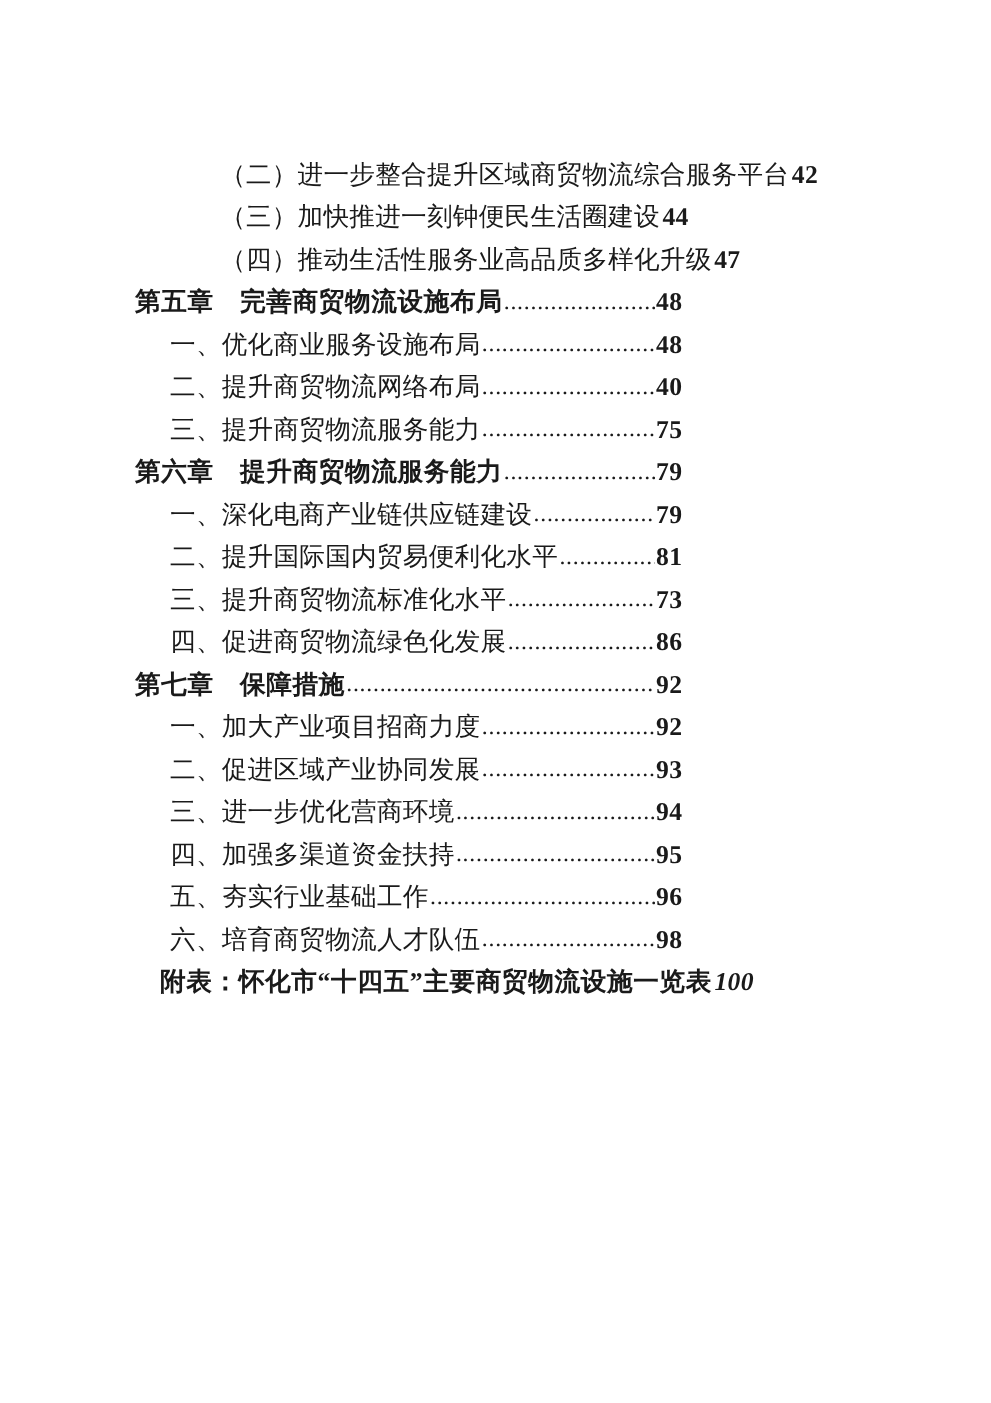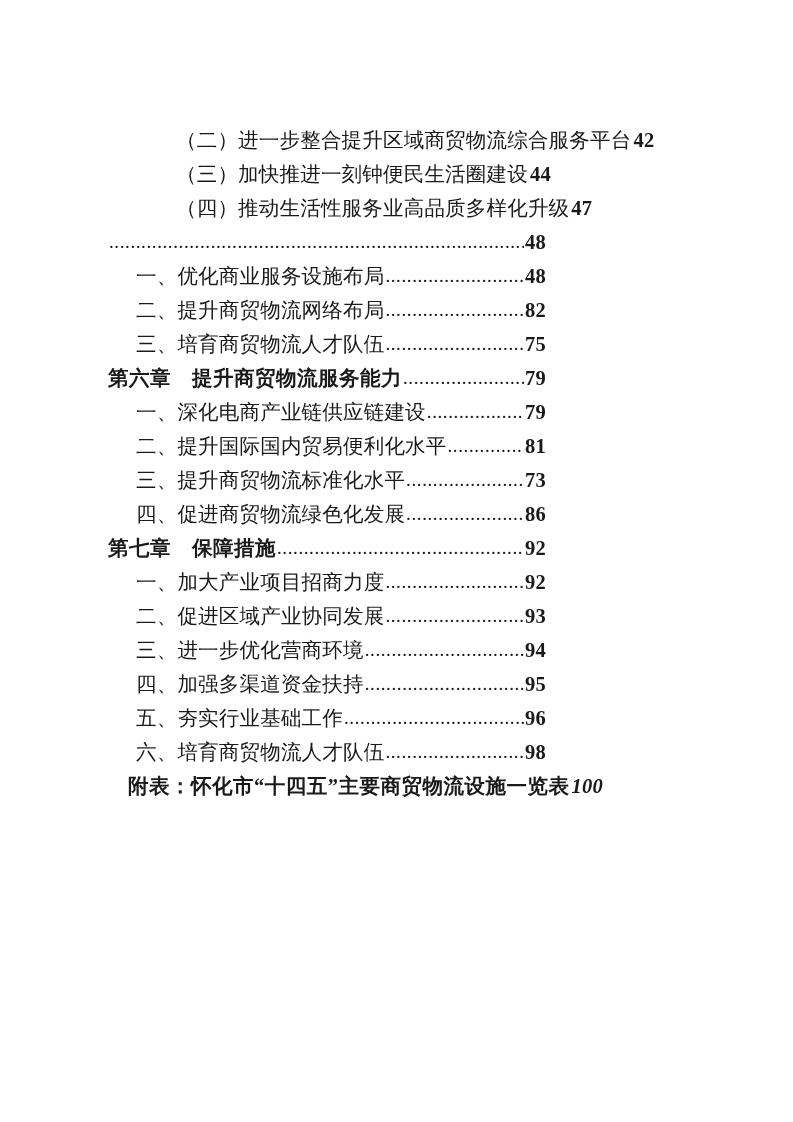--- a/index.html
+++ b/index.html
@@ -87,38 +87,39 @@
         <span class="page-no">44</span>
       </div>
       <div class="toc-entry lvl-paren">
         <span class="indent"></span>
         <span class="label">（四）推动生活性服务业高品质多样化升级</span>
         <span class="leader">.......................................................................................................................</span>
         <span class="page-no">47</span>
       </div>
       <div class="toc-entry lvl-chapter">
         <span class="indent"></span>
+        <span class="label">第五章　完善商贸物流设施布局</span>
         <span class="leader">.......................................................................................................................</span>
         <span class="page-no">48</span>
       </div>
       <div class="toc-entry lvl-num">
         <span class="indent"></span>
         <span class="label">一、优化商业服务设施布局</span>
         <span class="leader">.......................................................................................................................</span>
         <span class="page-no">48</span>
       </div>
       <div class="toc-entry lvl-num">
         <span class="indent"></span>
         <span class="label">二、提升商贸物流网络布局</span>
         <span class="leader">.......................................................................................................................</span>
-        <span class="page-no">82</span>
-      </div>
-      <div class="toc-entry lvl-num">
-        <span class="indent"></span>
-        <span class="label">三、培育商贸物流人才队伍</span>
+        <span class="page-no">40</span>
+      </div>
+      <div class="toc-entry lvl-num">
+        <span class="indent"></span>
+        <span class="label">三、提升商贸物流服务能力</span>
         <span class="leader">.......................................................................................................................</span>
         <span class="page-no">75</span>
       </div>
       <div class="toc-entry lvl-chapter">
         <span class="indent"></span>
         <span class="label">第六章　提升商贸物流服务能力</span>
         <span class="leader">.......................................................................................................................</span>
         <span class="page-no">79</span>
       </div>
       <div class="toc-entry lvl-num">

